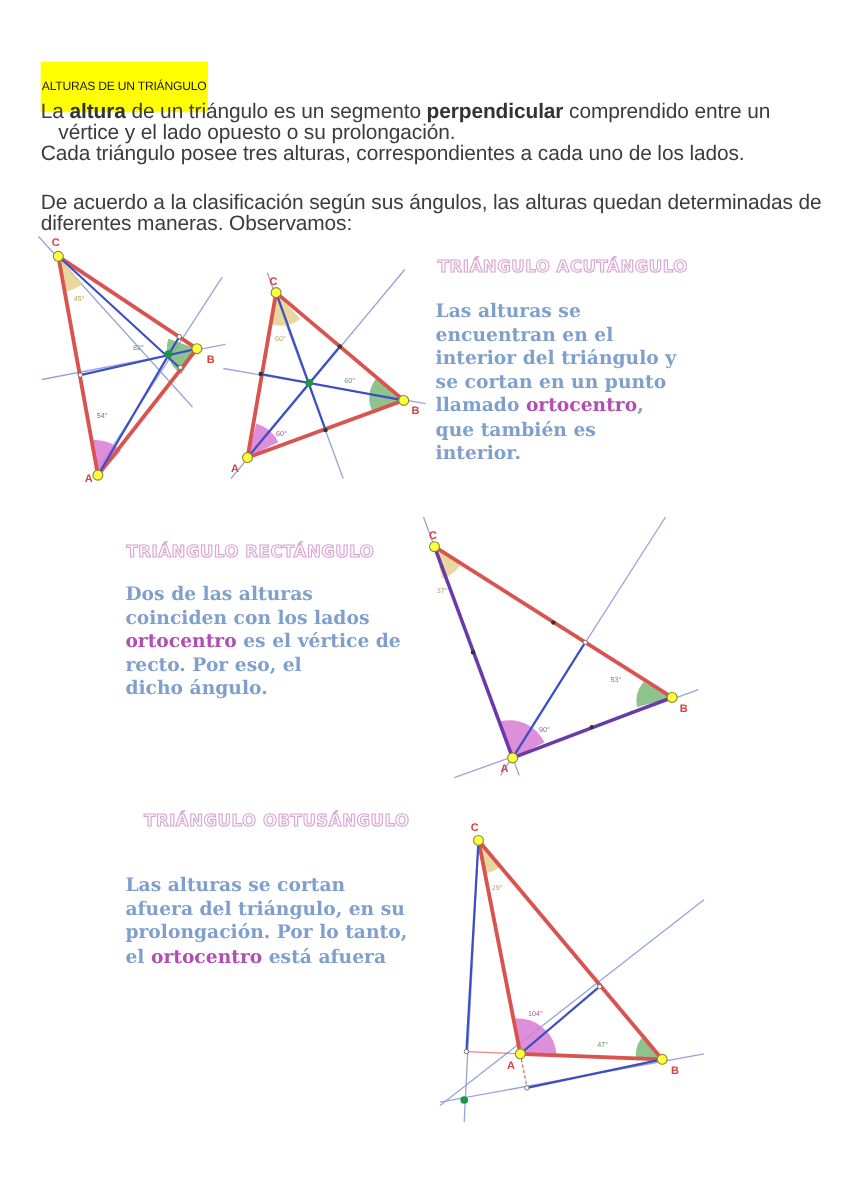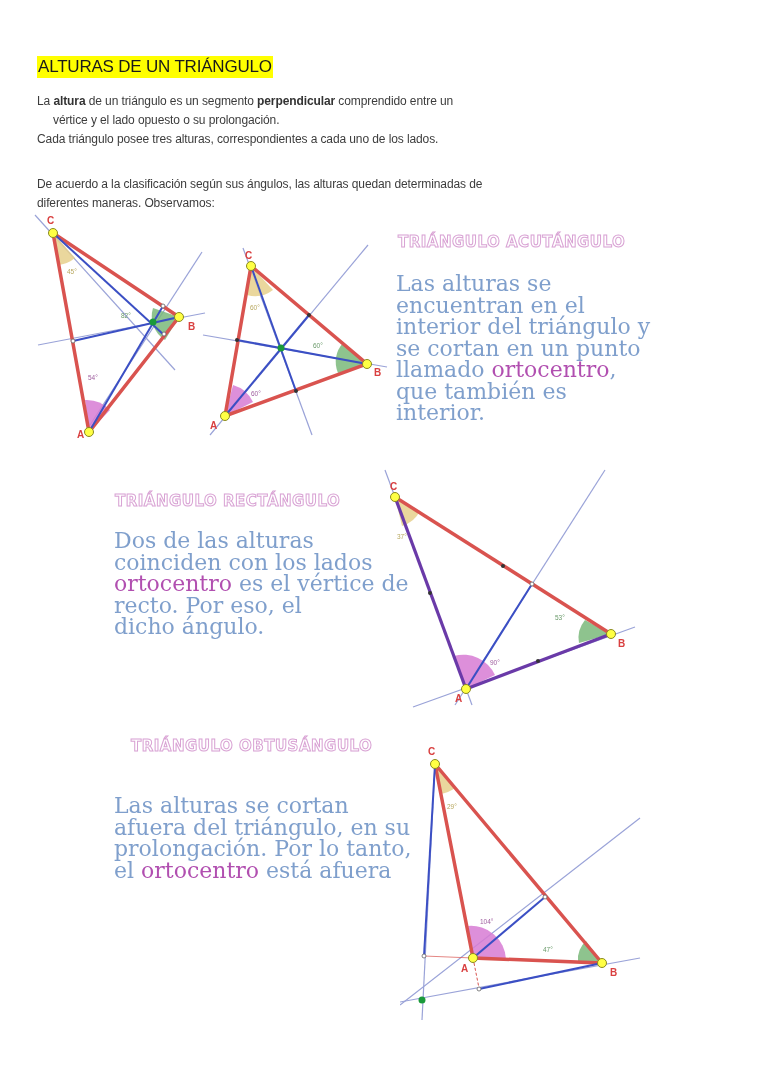--- a/index.html
+++ b/index.html
@@ -1,23 +1,23 @@
 <!DOCTYPE html>
 <html><head>
 <meta charset="utf-8">
 <style>
   html, body { margin:0; padding:0; background:#ffffff; }
   body { width:768px; height:1087px; position:relative; overflow:hidden; font-family:"Liberation Sans", sans-serif; color:#404040; }
-  .heading { position:absolute; left:37px; top:56px; font-family:"Liberation Sans", sans-serif; font-size:17px; color:#1a1a1a; background:#ffff00; padding:4px 1px; line-height:14px; letter-spacing:-0.2px; }
-  .para { position:absolute; left:37px; font-size:12px; line-height:19px; color:#3c3c3c; letter-spacing:-0.1px; white-space:nowrap; }
+  .heading { position:absolute; left:37px; top:56px; font-family:"Liberation Sans", sans-serif; font-size:11px; color:#1a1a1a; background:#ffff00; padding:16px 1px; line-height:14px; letter-spacing:-0.2px; }
+  .para { position:absolute; left:37px; font-size:19px; line-height:19px; color:#3c3c3c; letter-spacing:-0.1px; white-space:nowrap; }
   .para b { color:#333; }
   .diagram { position:absolute; }
   .diagram text { font-family:"Liberation Sans", sans-serif; }
   .title-outline { position:absolute; font-family:"DejaVu Sans", sans-serif; font-weight:bold; font-size:15px; color:#ffffff; -webkit-text-stroke:1px #d9a3d4; letter-spacing:0.5px; white-space:nowrap; }
-  .desc { position:absolute; font-family:"DejaVu Serif", serif; font-weight:normal; font-size:22px; line-height:21.5px; color:#7f9fcc; white-space:nowrap; }
+  .desc { position:absolute; font-family:"DejaVu Serif", serif; font-weight:bold; font-size:17px; line-height:21.5px; color:#7f9fcc; white-space:nowrap; }
   .desc .hl { color:#b14fb0; }
 </style>
 </head>
 <body>
 
 <div class="heading">ALTURAS DE UN TRIÁNGULO</div>
 
 <div class="para" style="top:92px;"><span>La </span><b>altura</b><span> de un triángulo es un segmento </span><b>perpendicular</b><span> comprendido entre un</span></div>
 <div class="para" style="top:111px;margin-left:16px;">vértice y el lado opuesto o su prolongación.</div>
 <div class="para" style="top:130px;">Cada triángulo posee tres alturas, correspondientes a cada uno de los lados.</div>

